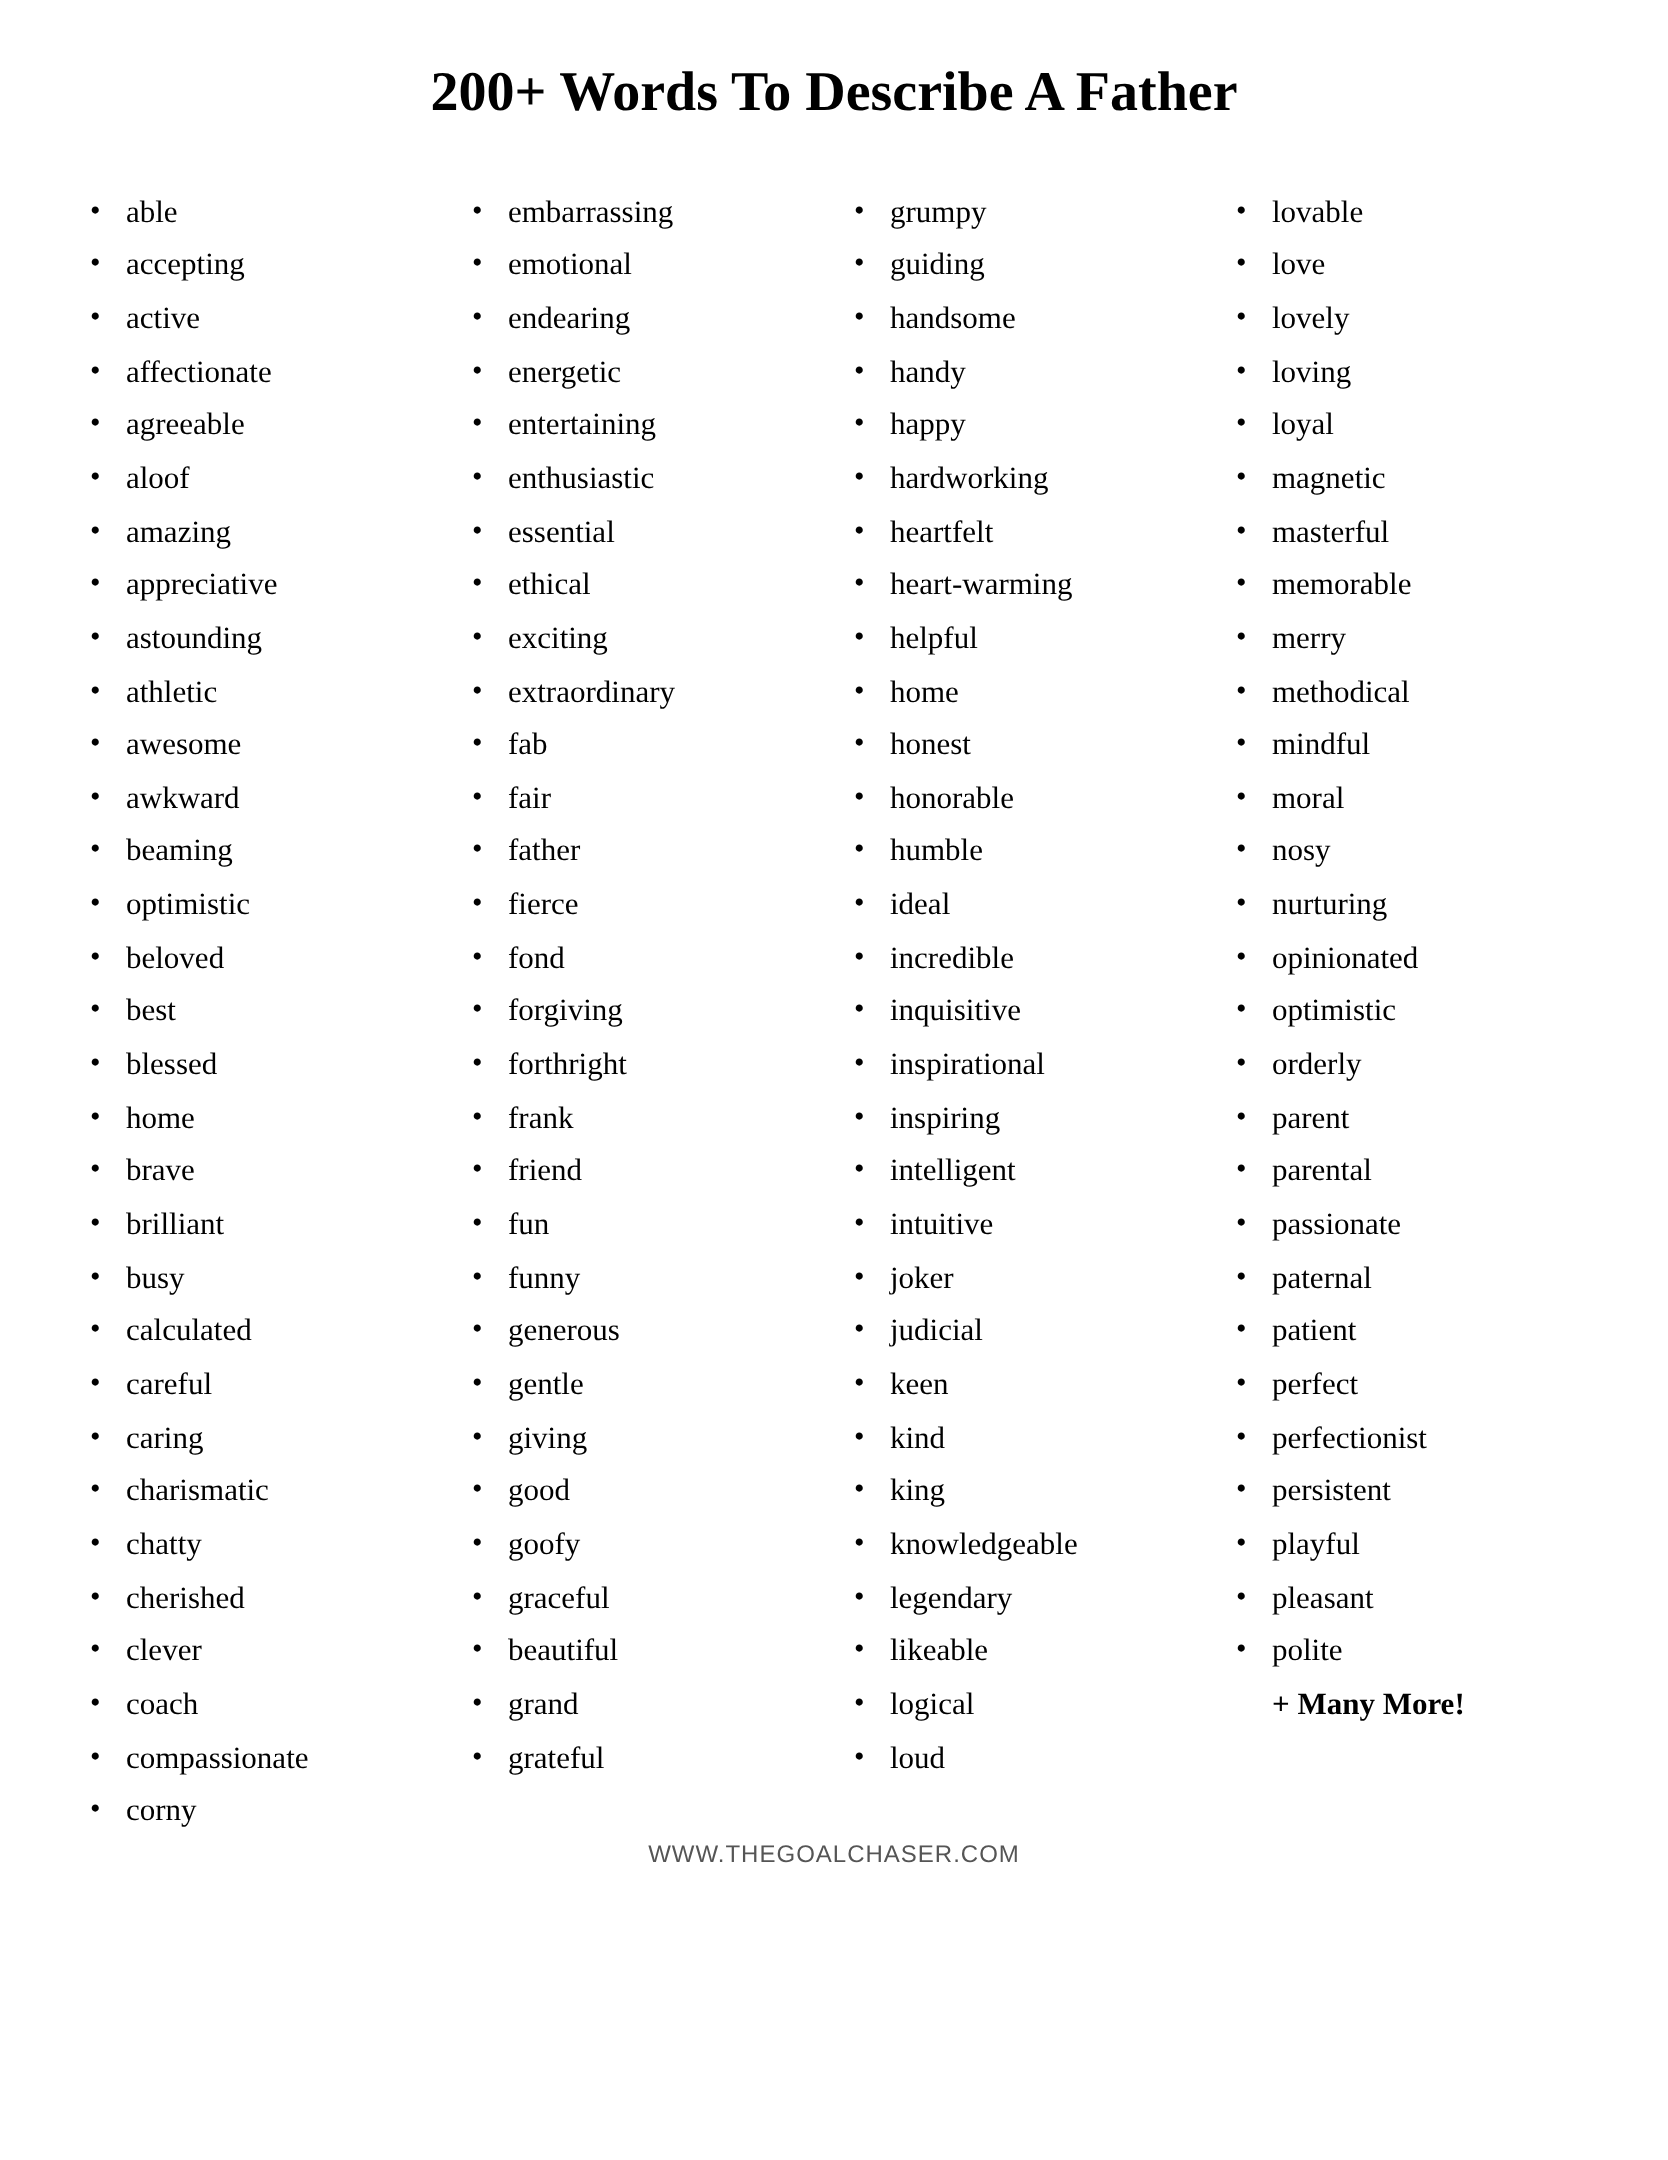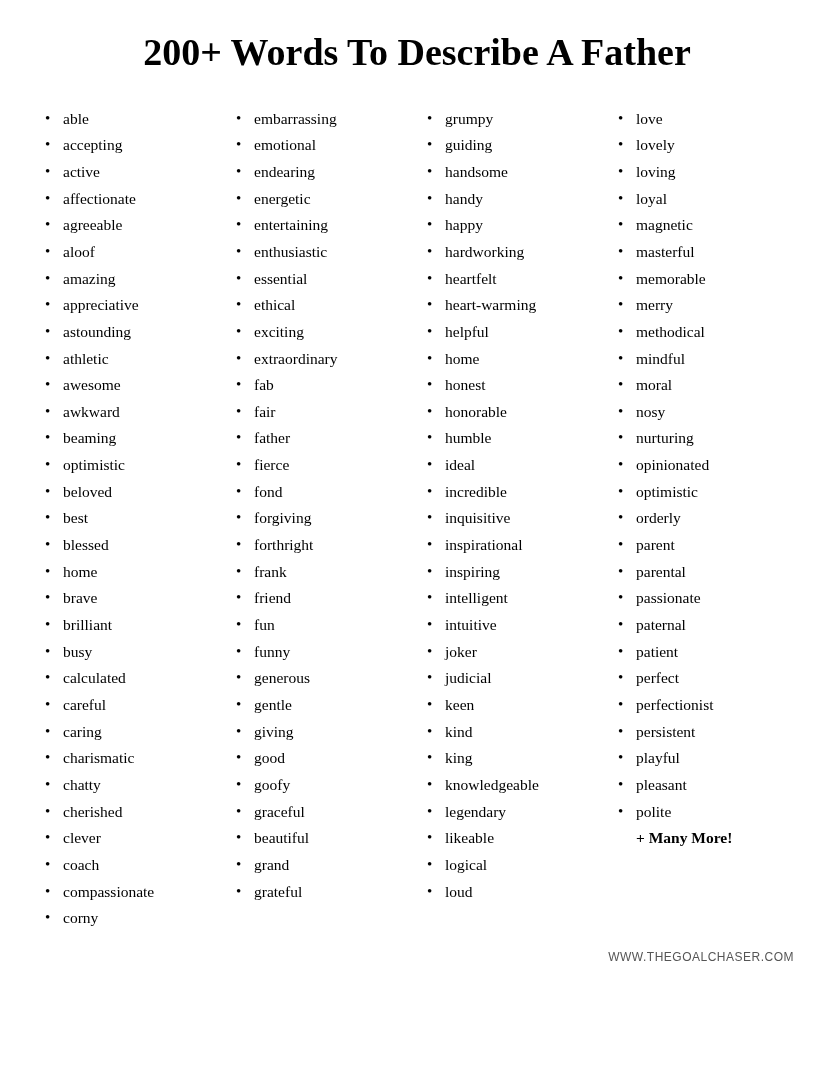--- a/index.html
+++ b/index.html
@@ -9,21 +9,21 @@
     }
     body {
       background: #ffffff;
       font-family: Georgia, 'Times New Roman', serif;
       width: 834px;
       min-height: 1080px;
       padding: 30px 40px 20px 40px;
     }
     h1 {
       font-family: Georgia, 'Times New Roman', serif;
-      font-size: 38px;
+      font-size: 28px;
       font-weight: 900;
       color: #000000;
       text-align: center;
       margin-bottom: 30px;
       line-height: 1.2;
     }
     .columns-container {
       display: grid;
       grid-template-columns: repeat(4, 1fr);
       gap: 0 10px;
@@ -44,22 +44,21 @@
       position: relative;
     }
     li::before {
       content: '•';
       position: absolute;
       left: 0;
       top: 0;
       font-size: 15px;
     }
     .footer {
-      text-align: right;
-      margin-top: 18px;
+      text-align: center;
       font-size: 12px;
       color: #555;
       letter-spacing: 0.5px;
       font-family: Arial, sans-serif;
     }
     .more-note {
       padding-left: 18px;
       font-size: 15.5px;
       color: #000;
       line-height: 1.72;
@@ -171,20 +170,21 @@
         <li>king</li>
         <li>knowledgeable</li>
         <li>legendary</li>
         <li>likeable</li>
         <li>logical</li>
         <li>loud</li>
       </ul>
     </div>
     <div class="column">
       <ul>
+        <li>lovable</li>
         <li>love</li>
         <li>lovely</li>
         <li>loving</li>
         <li>loyal</li>
         <li>magnetic</li>
         <li>masterful</li>
         <li>memorable</li>
         <li>merry</li>
         <li>methodical</li>
         <li>mindful</li>

